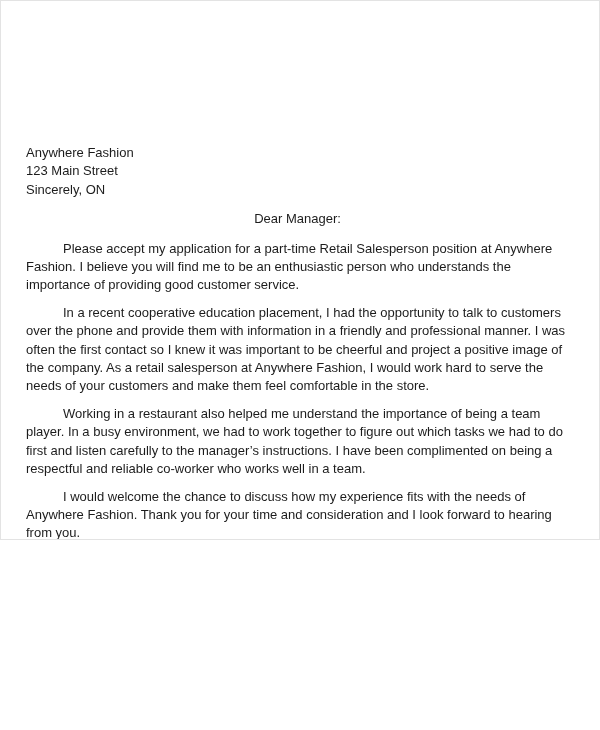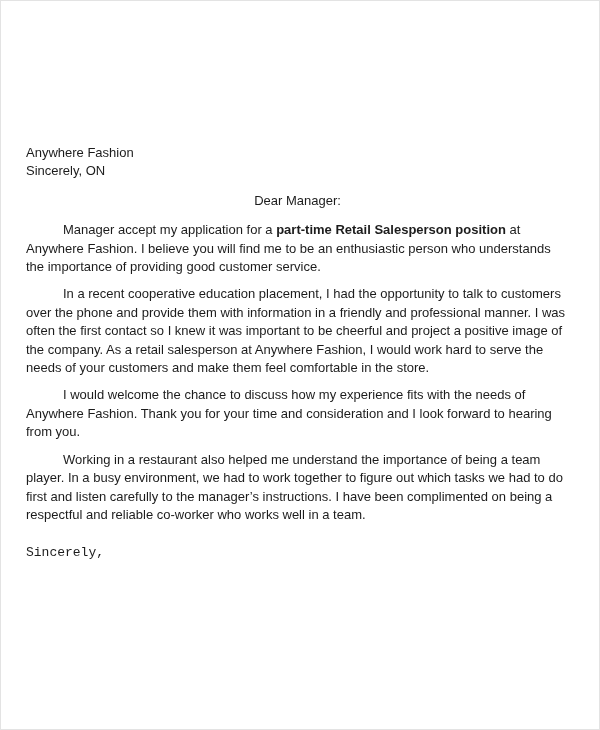--- a/index.html
+++ b/index.html
@@ -3,21 +3,21 @@
 <meta charset="utf-8">
 <style>
   html, body {
     margin: 0;
     padding: 0;
     background: #ffffff;
   }
   .page {
     box-sizing: border-box;
     width: 600px;
-    height: 730px;
+    height: 540px;
     background: #ffffff;
     border: 1px solid #e3e3e3;
     padding: 143px 30px 0 25px;
     font-family: "Liberation Sans", sans-serif;
     font-size: 13px;
     line-height: 18.4px;
     color: #1c1c1c;
     overflow: hidden;
   }
   .address-block {
@@ -38,38 +38,39 @@
     text-align: left;
   }
   p.indent {
     text-indent: 37px;
   }
   p.closing {
     margin-top: 20px;
     font-family: Liberation Mono, monospace;
   }
   strong {
-    font-weight: bold;
+    font-weight: normal;
   }
 </style>
 </head>
 <body>
 
 <div class="page">
 
   <div class="address-block">
     <div>Anywhere Fashion</div>
+    <div>123 Main Street</div>
     <div>Sincerely, ON</div>
   </div>
 
   <p class="salutation">Dear Manager:</p>
 
-  <p class="para indent"><span>Manager accept my application for a </span><strong>part-time Retail Salesperson position</strong><span> at Anywhere Fashion. I believe you will find me to be an enthusiastic person who understands the importance of providing good customer service.</span></p>
+  <p class="para indent"><span>Please accept my application for a </span><strong>part-time Retail Salesperson position</strong><span> at Anywhere Fashion. I believe you will find me to be an enthusiastic person who understands the importance of providing good customer service.</span></p>
 
   <p class="para indent">In a recent cooperative education placement, I had the opportunity to talk to customers over the phone and provide them with information in a friendly and professional manner. I was often the first contact so I knew it was important to be cheerful and project a positive image of the company. As a retail salesperson at Anywhere Fashion, I would work hard to serve the needs of your customers and make them feel comfortable in the store.</p>
 
+  <p class="para indent">Working in a restaurant also helped me understand the importance of being a team player. In a busy environment, we had to work together to figure out which tasks we had to do first and listen carefully to the manager’s instructions. I have been complimented on being a respectful and reliable co-worker who works well in a team.</p>
+
   <p class="para indent">I would welcome the chance to discuss how my experience fits with the needs of Anywhere Fashion. Thank you for your time and consideration and I look forward to hearing from you.</p>
-
-  <p class="para indent">Working in a restaurant also helped me understand the importance of being a team player. In a busy environment, we had to work together to figure out which tasks we had to do first and listen carefully to the manager’s instructions. I have been complimented on being a respectful and reliable co-worker who works well in a team.</p>
 
   <p class="closing">Sincerely,</p>
 
 </div>
 
 </body></html>

